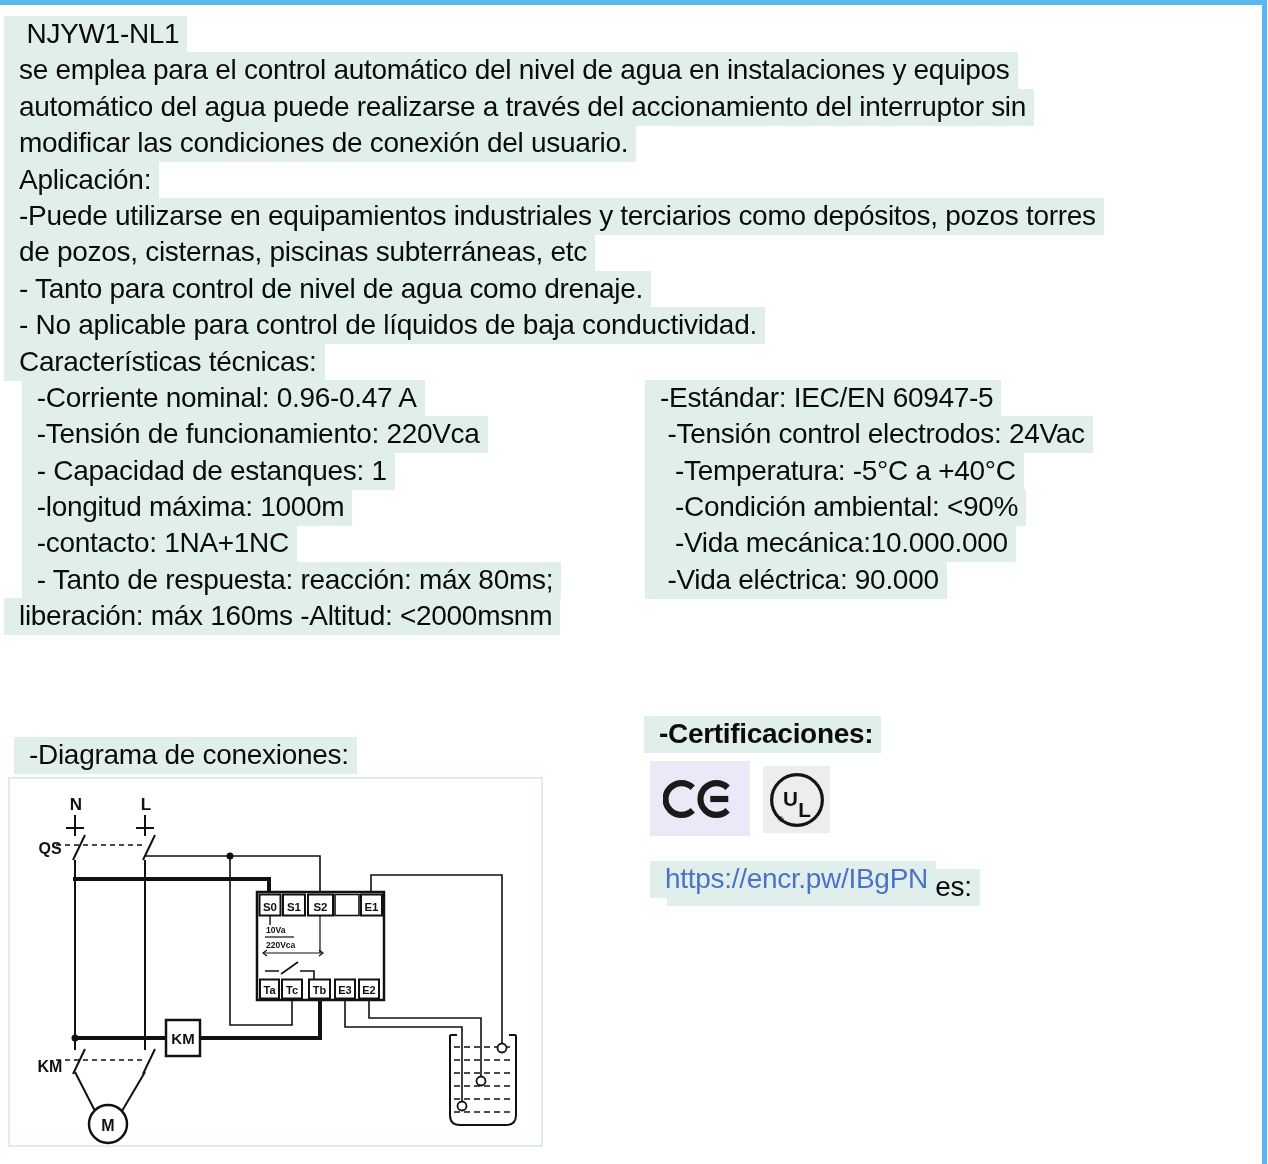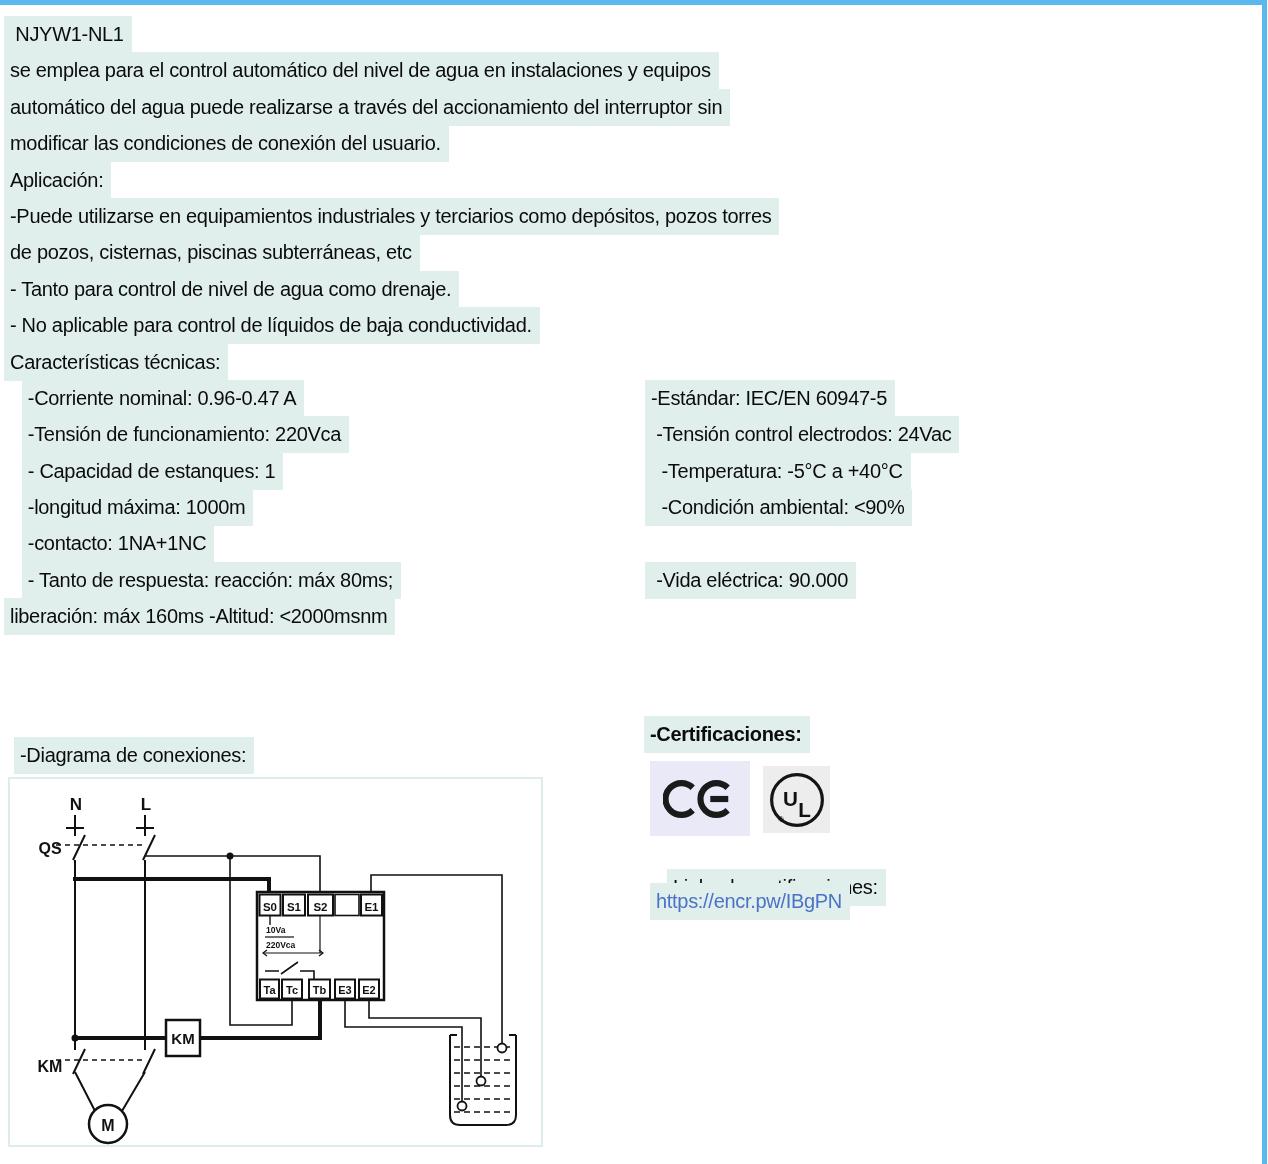--- a/index.html
+++ b/index.html
@@ -11,28 +11,28 @@
   }
   .frame{
     position:absolute;left:-8px;top:0;width:1275px;height:1182px;
     border:5px solid #5ab8ef;box-sizing:border-box;
     pointer-events:none;
   }
   .textblock{position:absolute;left:4px;top:16px;width:1260px;}
   .row{height:36.4px;line-height:0;position:relative;white-space:pre;}
   .hl{
     display:inline-block;background:#e1efec;
-    font-size:20px;line-height:34px;letter-spacing:-0.3px;
-    padding:1px 8px 2px 6px;white-space:pre;
+    font-size:28px;line-height:34px;letter-spacing:-0.3px;
+    padding:1px 8px 2px 15px;white-space:pre;
   }
   .spec-right{position:absolute;left:641px;top:0;}
   .diagram-heading{position:absolute;left:14px;top:737px;}
   .cert-heading{position:absolute;left:644px;top:716px;font-weight:bold;}
   .links-label{position:absolute;left:667px;top:841px;margin-top:28px;}
-  .cert-link{position:absolute;left:650px;top:883px;}
+  .cert-link{position:absolute;left:650px;top:861px;}
   .cert-link .hl{color:#4a72c6;cursor:pointer;}
   .badge-ce{
     position:absolute;left:650px;top:761px;width:100px;height:75px;
     background:#e9e9f8;display:flex;align-items:center;justify-content:center;
   }
   .badge-ul{
     position:absolute;left:763px;top:766px;width:67px;height:67px;
     background:#ededed;display:flex;align-items:center;justify-content:center;
   }
   .diagram-panel{
@@ -69,20 +69,21 @@
   <div class="row">
     <span class="hl">- Capacidad de estanques: 1</span>
     <span class="hl spec-right">  -Temperatura: -5°C a +40°C</span>
   </div>
   <div class="row">
     <span class="hl">-longitud máxima: 1000m</span>
     <span class="hl spec-right">  -Condición ambiental: &lt;90%</span>
   </div>
   <div class="row">
     <span class="hl">-contacto: 1NA+1NC</span>
+    <span class="hl spec-right">  -Vida mecánica:10.000.000</span>
   </div>
   <div class="row">
     <span class="hl">- Tanto de respuesta: reacción: máx 80ms;</span>
     <span class="hl spec-right"> -Vida eléctrica: 90.000</span>
   </div>
   <div class="row"><span class="hl">liberación: máx 160ms -Altitud: &lt;2000msnm</span></div>
 </div>
 
 <div class="diagram-heading">
   <span class="hl">-Diagrama de conexiones:</span>

